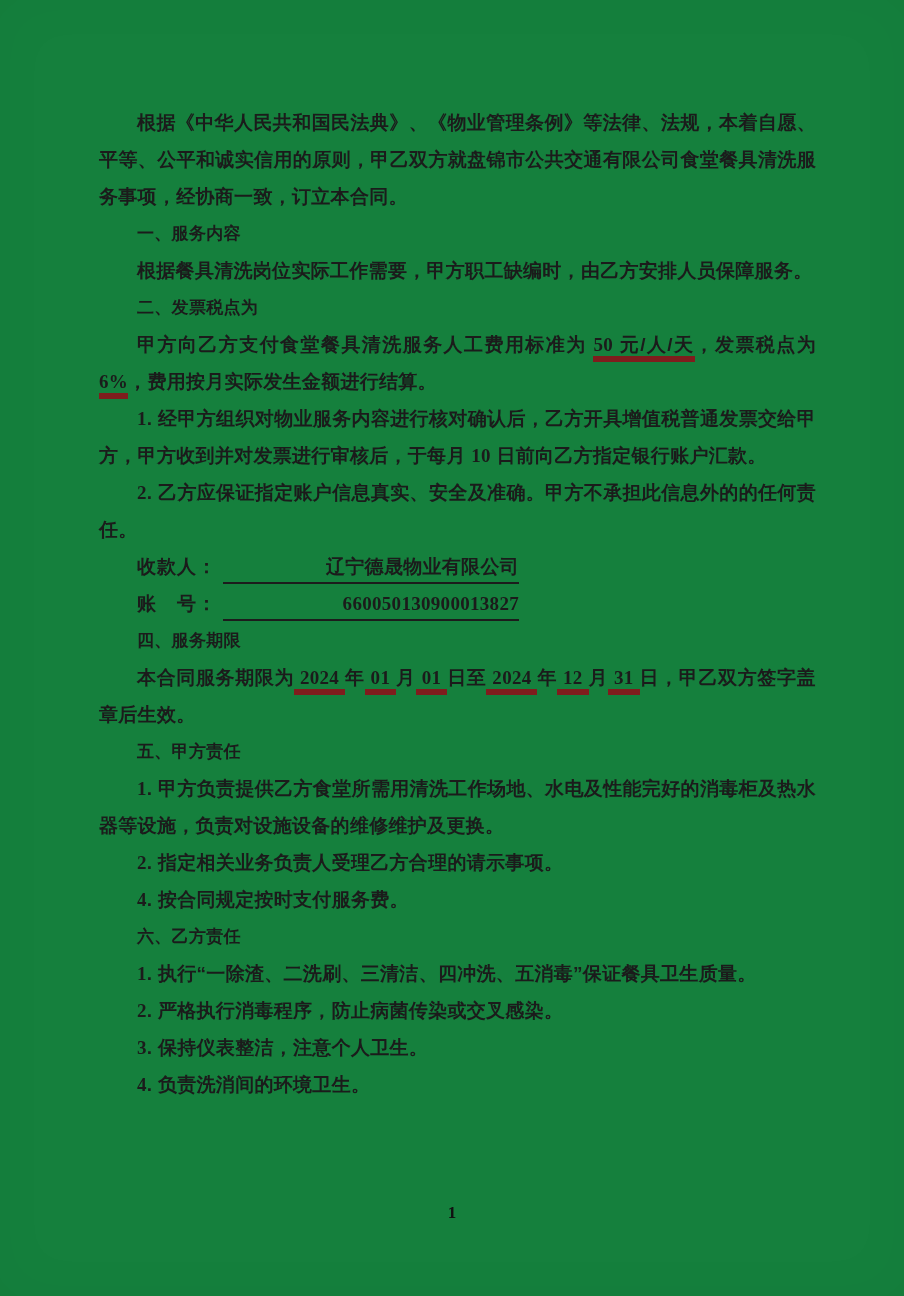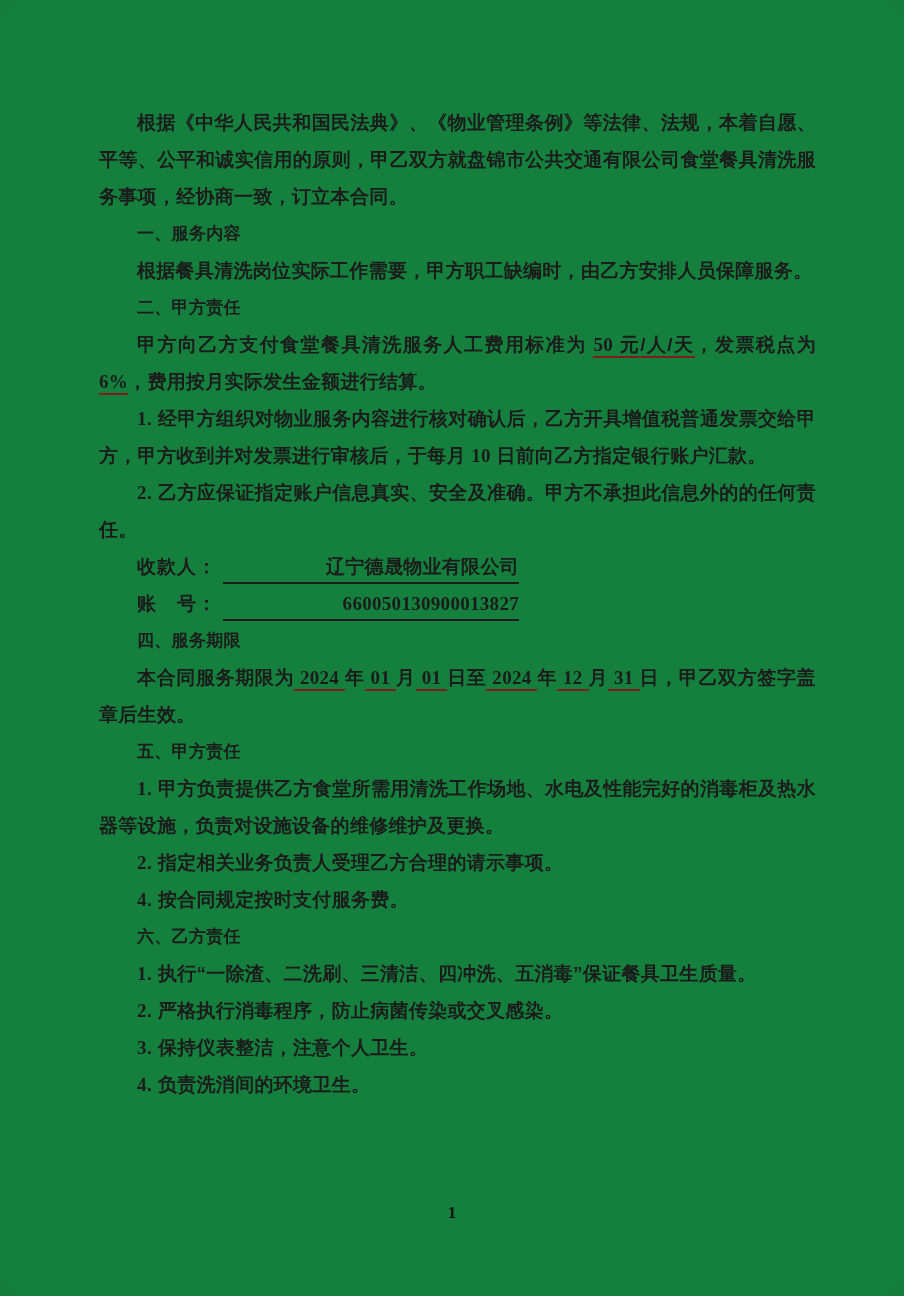--- a/index.html
+++ b/index.html
@@ -27,21 +27,21 @@
     position: absolute;
     left: 99px; top: 104px; width: 717px;
     font-size: 19px;
     line-height: 37px;
     text-align: justify;
     letter-spacing: 0.3px;
   }
   .para { text-indent: 38px; }
   .heading { text-indent: 38px; font-size: 17px; }
   .u {
-    border-bottom: 2px solid #7f1d1d;
+    border-bottom: 6px solid #7f1d1d;
     padding-bottom: 1px;
   }
   .num {
     font-family: "Liberation Serif", "DejaVu Serif", serif;
     font-weight: 700;
   }
   .field-row { padding-left: 38px; line-height: 37px; white-space: nowrap; }
   .field-label { display: inline-block; letter-spacing: 1px; }
   .field-value {
     display: inline-block;
@@ -63,21 +63,21 @@
   }
 </style>
 </head>
 <body>
 
 <div class="page">
   <div class="content" id="doc-content">
       <div class="para"><span>根据《中华人民共和国民法典》、《物业管理条例》等法律、法规，本着自愿、平等、公平和诚实信用的原则，甲乙双方就盘锦市公共交通有限公司食堂餐具清洗服务事项，经协商一致，订立本合同。</span></div>
       <div class="heading"><span>一、服务内容</span></div>
       <div class="para"><span>根据餐具清洗岗位实际工作需要，甲方职工缺编时，由乙方安排人员保障服务。</span></div>
-      <div class="heading"><span>二、甲方责任</span></div>
+      <div class="heading"><span>二、发票税点为</span></div>
       <div class="para"><span>甲方向乙方支付食堂餐具清洗服务人工费用标准为 </span><span class="u"><span class="num">50</span> 元/人/天</span><span>，发票税点为 </span><span class="u"><span class="num">6%</span></span><span>，费用按月实际发生金额进行结算。</span></div>
       <div class="para"><span><span class="num">1</span>. 经甲方组织对物业服务内容进行核对确认后，乙方开具增值税普通发票交给甲方，甲方收到并对发票进行审核后，于每月 <span class="num">10</span> 日前向乙方指定银行账户汇款。</span></div>
       <div class="para"><span><span class="num">2</span>. 乙方应保证指定账户信息真实、安全及准确。甲方不承担此信息外的的任何责任。</span></div>
       <div class="field-row"><span class="field-label">收款人：</span><span class="field-value">辽宁德晟物业有限公司</span></div>
       <div class="field-row"><span class="field-label">账　号：</span><span class="field-value"><span class="num">660050130900013827</span></span></div>
       <div class="heading"><span>四、服务期限</span></div>
       <div class="para"><span>本合同服务期限为</span><span class="u"> <span class="num">2024</span> </span><span>年</span><span class="u"> <span class="num">01</span> </span><span>月</span><span class="u"> <span class="num">01</span> </span><span>日至</span><span class="u"> <span class="num">2024</span> </span><span>年</span><span class="u"> <span class="num">12</span> </span><span>月</span><span class="u"> <span class="num">31</span> </span><span>日，甲乙双方签字盖章后生效。</span></div>
       <div class="heading"><span>五、甲方责任</span></div>
       <div class="para"><span><span class="num">1</span>. 甲方负责提供乙方食堂所需用清洗工作场地、水电及性能完好的消毒柜及热水器等设施，负责对设施设备的维修维护及更换。</span></div>
       <div class="para"><span><span class="num">2</span>. 指定相关业务负责人受理乙方合理的请示事项。</span></div>

